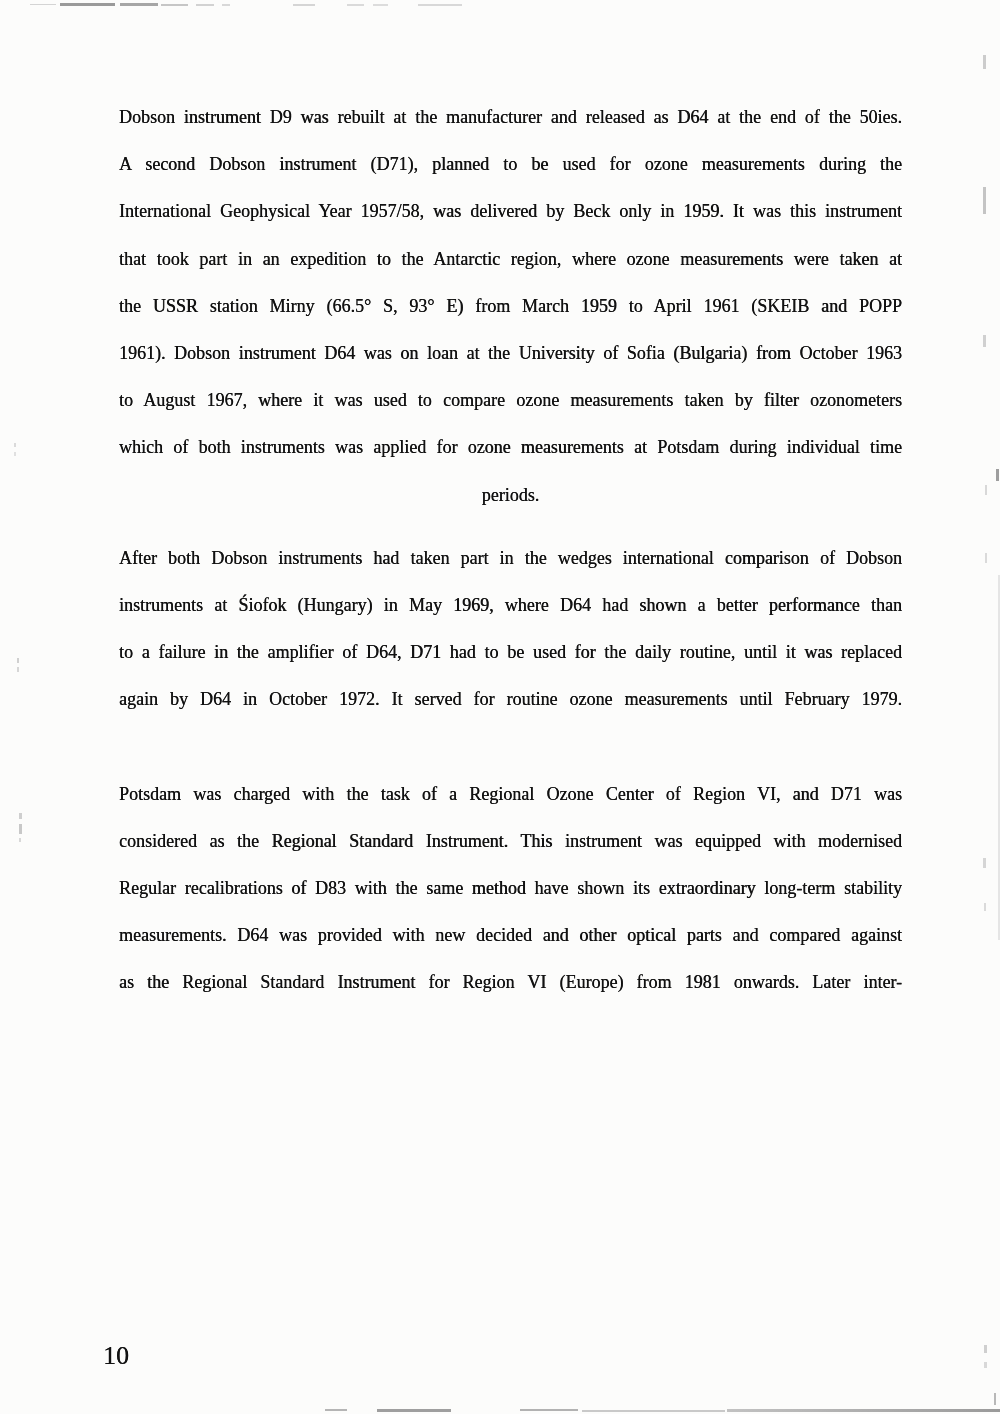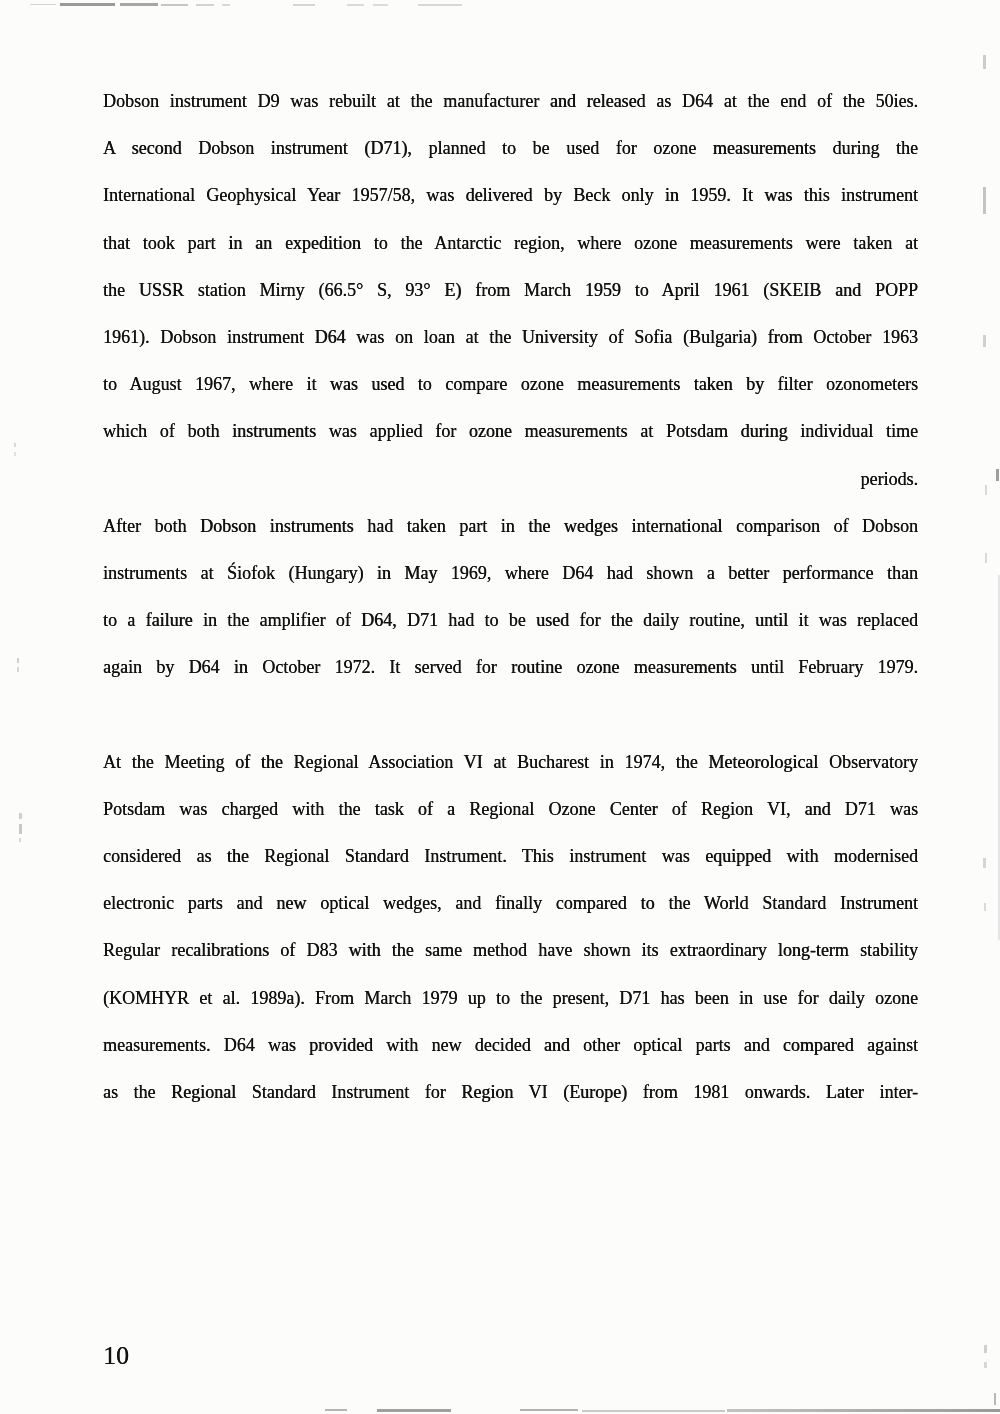--- a/index.html
+++ b/index.html
@@ -19,31 +19,31 @@
     position: absolute;
     inset: 0;
   }
   .text-block {
     position: absolute;
     left: 103px;
     top: 78px;
     width: 815px;
   }
   .paragraph {
-    margin: 0;
+    margin: 16px;
   }
   .paragraph.space-before {
     margin-top: 47.2px;
   }
   .line {
     height: 47.2px;
     line-height: 47.2px;
     font-size: 18px;
     overflow: hidden;
-    text-align: right;
+    text-align: center;
     white-space: normal;
     text-shadow: 0.3px 0 0 currentColor;
   }
   .line.just {
     text-align: justify;
     text-align-last: justify;
   }
   .line.just::after {
     content: "";
     display: inline-block;
@@ -79,26 +79,23 @@
         <div class="line just">which of both instruments was applied for ozone measurements at Potsdam during individual time</div>
         <div class="line">periods.</div>
       </div>
       <div class="paragraph">
         <div class="line just">After both Dobson instruments had taken part in the wedges international comparison of Dobson</div>
         <div class="line just">instruments at Śiofok (Hungary) in May 1969, where D64 had shown a better performance than</div>
         <div class="line just">to a failure in the amplifier of D64, D71 had to be used for the daily routine, until it was replaced</div>
         <div class="line just">again by D64 in October 1972. It served for routine ozone measurements until February 1979.</div>
       </div>
       <div class="paragraph space-before">
-        <div class="line just">At the Meeting of the Regional Association VI at Bucharest in 1974, the Meteorological Observatory</div>
         <div class="line just">Potsdam was charged with the task of a Regional Ozone Center of Region VI, and D71 was</div>
         <div class="line just">considered as the Regional Standard Instrument. This instrument was equipped with modernised</div>
-        <div class="line just">electronic parts and new optical wedges, and finally compared to the World Standard Instrument</div>
         <div class="line just">Regular recalibrations of D83 with the same method have shown its extraordinary long-term stability</div>
-        <div class="line just">(KOMHYR et al. 1989a). From March 1979 up to the present, D71 has been in use for daily ozone</div>
         <div class="line just">measurements. D64 was provided with new decided and other optical parts and compared against</div>
         <div class="line just">as the Regional Standard Instrument for Region VI (Europe) from 1981 onwards. Later inter-</div>
       </div>
     </div>
 
   <div class="page-number">10</div>
 
   <div class="artifact" style="left:30px;top:4px;width:26px;height:1px;background:#d4d4d4;"></div>
   <div class="artifact" style="left:60px;top:3px;width:55px;height:3px;background:#9a9a9a;"></div>
   <div class="artifact" style="left:120px;top:3px;width:38px;height:3px;background:#a6a6a6;"></div>

